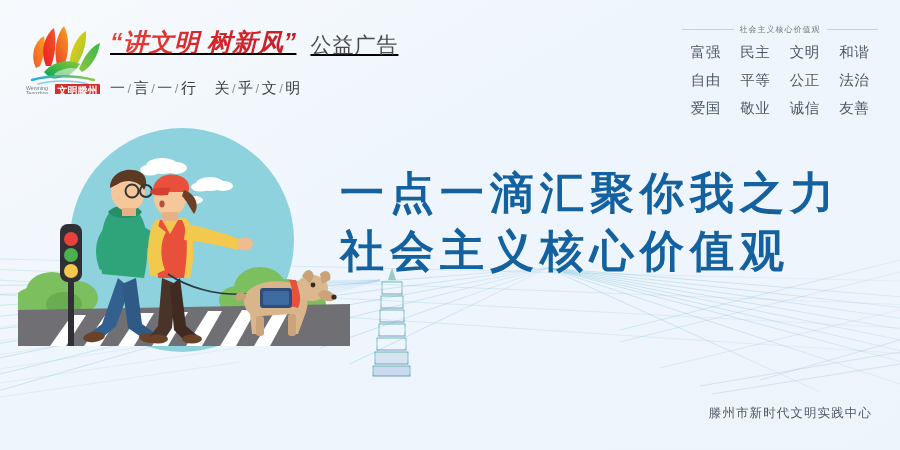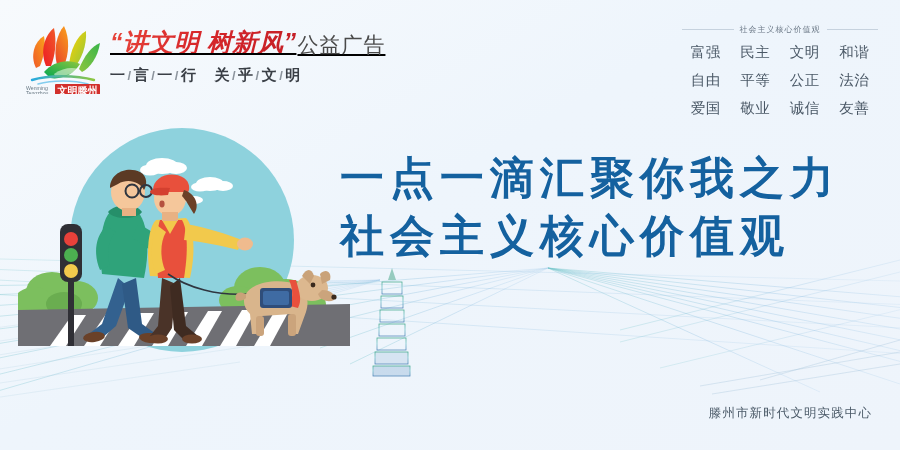--- a/index.html
+++ b/index.html
@@ -29,26 +29,26 @@
 
   .slogan-row { display:flex; align-items:flex-end; white-space:nowrap;text-decoration:underline; }
   .slogan-red {
     font-size:25px; font-weight:bold; font-style:italic;
     letter-spacing:0.5px;
     background:linear-gradient(100deg,#e8443a 0%, #d6262a 50%, #c41f26 100%);
     -webkit-background-clip:text; background-clip:text;
     -webkit-text-fill-color:transparent; color:#d2302c;
   }
   .slogan-gray {
-    font-size:21px; color:#4a4a4a; margin-left:1px; font-weight:500;
+    font-size:21px; color:#4a4a4a; margin-left:14px; font-weight:500;
     letter-spacing:1px;
   }
   .slogan-sub {
-    margin-top:7px; font-size:15px; color:#3a3f46; letter-spacing:1.5px;
-    white-space:nowrap; font-weight:700;
+    margin-top:20px; font-size:15px; color:#3a3f46; letter-spacing:1.5px;
+    white-space:nowrap; font-weight:400;
   }
   .slogan-sub .sep { color:#8c949d; font-size:13px; margin:0 1px; }
 
   
   .values { position:absolute; right:22px; top:24px; width:196px; }
   .values-title-row { display:flex; align-items:center; justify-content:center; gap:6px; }
   .values-title { font-size:8px; color:#6d7a88; letter-spacing:1px; white-space:nowrap; }
   .values-rule { flex:1; height:1px; background:#c6d2de; }
   .values-grid {
     margin-top:8px;
@@ -58,21 +58,21 @@
   .value-cell {
     font-size:14.5px; color:#4a5866; text-align:center;
     letter-spacing:0.5px; white-space:nowrap;
   }
 
   
   .illustration { position:absolute; left:10px; top:128px; width:340px; height:250px; }
   .illustration svg { display:block; }
 
   
-  .headline { position:absolute; left:340px; top:149px; }
+  .headline { position:absolute; left:340px; top:164px; }
   .headline-line {
     font-size:44px; font-weight:bold; color:#14619f;
     letter-spacing:6px; line-height:1.32; white-space:nowrap;
     text-shadow:0 1px 0 rgba(255,255,255,.35);
   }
 
   
   .footer { position:absolute; right:28px; bottom:26px; text-align:left; }
   .footer-line {
     font-size:12.5px; color:#4b5a68; letter-spacing:1.1px;

